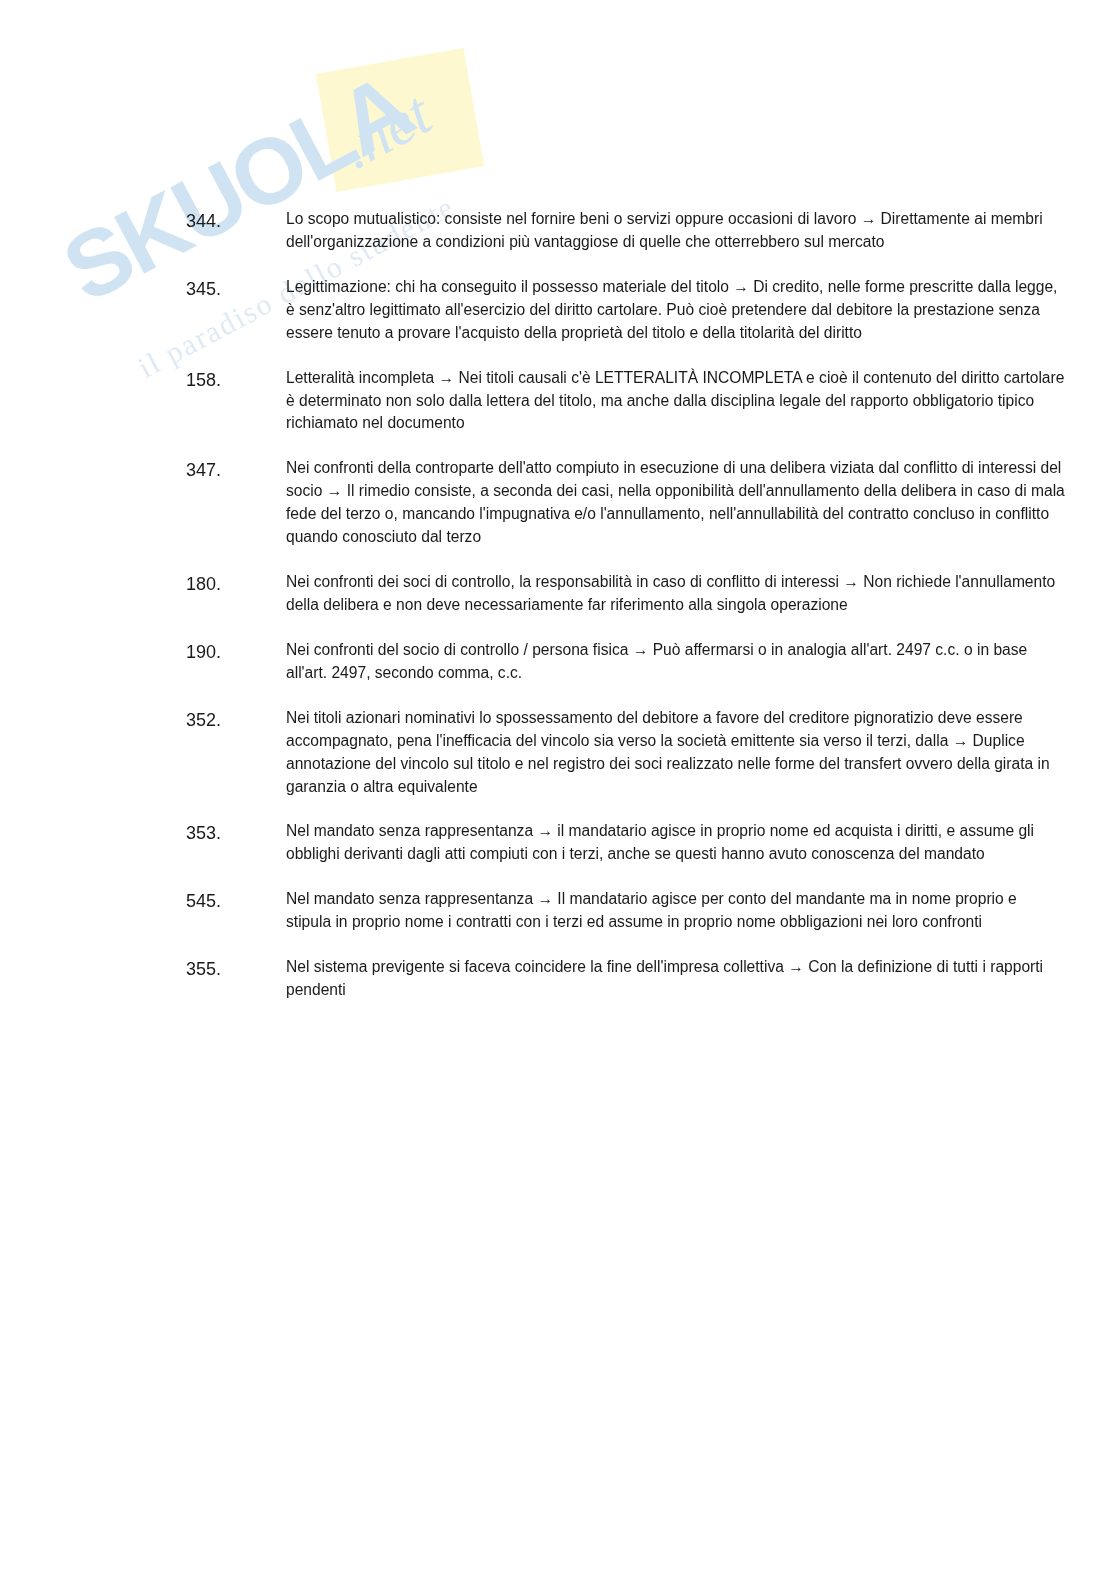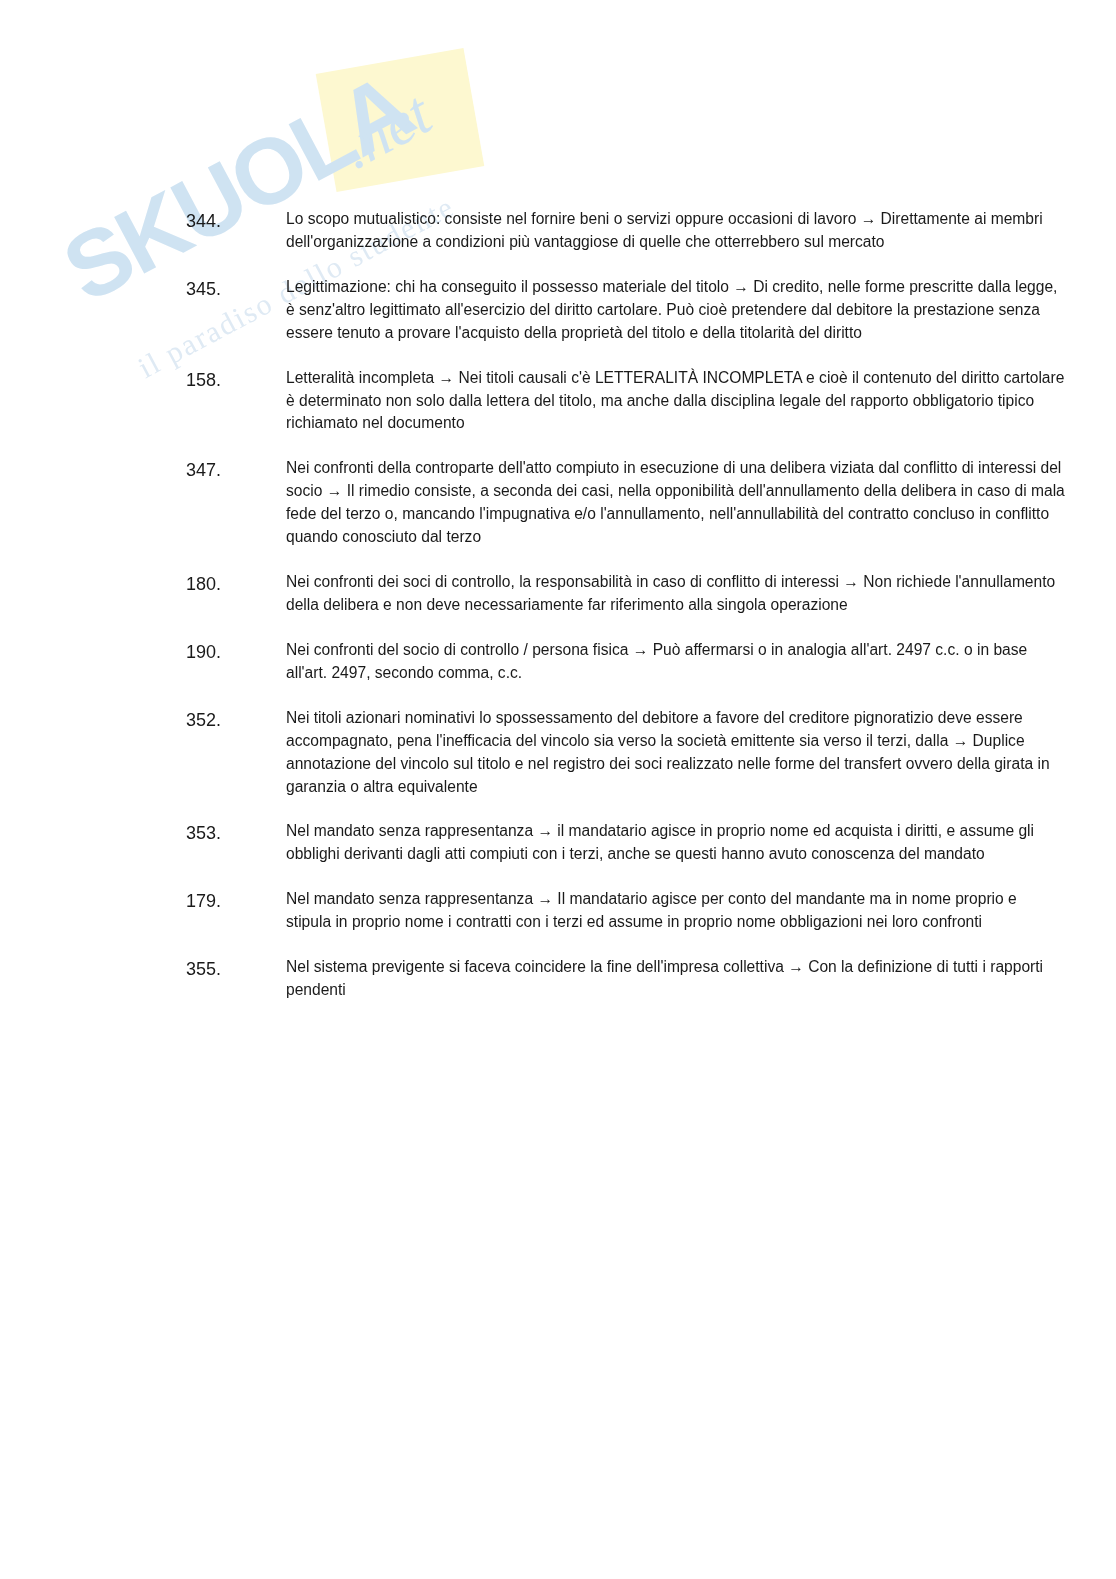--- a/index.html
+++ b/index.html
@@ -128,18 +128,18 @@
   <div class="content">
     <ol class="qlist" id="qlist">
         <li><span class="num">344.</span><span class="q">Lo scopo mutualistico: consiste nel fornire beni o servizi oppure occasioni di lavoro</span><span class="arrow"> → </span><span class="a">Direttamente ai membri dell'organizzazione a condizioni più vantaggiose di quelle che otterrebbero sul mercato</span></li>
         <li><span class="num">345.</span><span class="q">Legittimazione: chi ha conseguito il possesso materiale del titolo</span><span class="arrow"> → </span><span class="a">Di credito, nelle forme prescritte dalla legge, è senz'altro legittimato all'esercizio del diritto cartolare. Può cioè pretendere dal debitore la prestazione senza essere tenuto a provare l'acquisto della proprietà del titolo e della titolarità del diritto</span></li>
         <li><span class="num">158.</span><span class="q">Letteralità incompleta</span><span class="arrow"> → </span><span class="a">Nei titoli causali c'è LETTERALITÀ INCOMPLETA e cioè il contenuto del diritto cartolare è determinato non solo dalla lettera del titolo, ma anche dalla disciplina legale del rapporto obbligatorio tipico richiamato nel documento</span></li>
         <li><span class="num">347.</span><span class="q">Nei confronti della controparte dell'atto compiuto in esecuzione di una delibera viziata dal conflitto di interessi del socio</span><span class="arrow"> → </span><span class="a">Il rimedio consiste, a seconda dei casi, nella opponibilità dell'annullamento della delibera in caso di mala fede del terzo o, mancando l'impugnativa e/o l'annullamento, nell'annullabilità del contratto concluso in conflitto quando conosciuto dal terzo</span></li>
         <li><span class="num">180.</span><span class="q">Nei confronti dei soci di controllo, la responsabilità in caso di conflitto di interessi</span><span class="arrow"> → </span><span class="a">Non richiede l'annullamento della delibera e non deve necessariamente far riferimento alla singola operazione</span></li>
         <li><span class="num">190.</span><span class="q">Nei confronti del socio di controllo / persona fisica</span><span class="arrow"> → </span><span class="a">Può affermarsi o in analogia all'art. 2497 c.c. o in base all'art. 2497, secondo comma, c.c.</span></li>
         <li><span class="num">352.</span><span class="q">Nei titoli azionari nominativi lo spossessamento del debitore a favore del creditore pignoratizio deve essere accompagnato, pena l'inefficacia del vincolo sia verso la società emittente sia verso il terzi, dalla</span><span class="arrow"> → </span><span class="a">Duplice annotazione del vincolo sul titolo e nel registro dei soci realizzato nelle forme del transfert ovvero della girata in garanzia o altra equivalente</span></li>
         <li><span class="num">353.</span><span class="q">Nel mandato senza rappresentanza</span><span class="arrow"> → </span><span class="a">il mandatario agisce in proprio nome ed acquista i diritti, e assume gli obblighi derivanti dagli atti compiuti con i terzi, anche se questi hanno avuto conoscenza del mandato</span></li>
-        <li><span class="num">179.</span><span class="q">Nel mandato senza rappresentanza</span><span class="arrow"> → </span><span class="a">Il mandatario agisce per conto del mandante ma in nome proprio e stipula in proprio nome i contratti con i terzi ed assume in proprio nome obbligazioni nei loro confronti</span></li>
+        <li><span class="num">545.</span><span class="q">Nel mandato senza rappresentanza</span><span class="arrow"> → </span><span class="a">Il mandatario agisce per conto del mandante ma in nome proprio e stipula in proprio nome i contratti con i terzi ed assume in proprio nome obbligazioni nei loro confronti</span></li>
         <li><span class="num">355.</span><span class="q">Nel sistema previgente si faceva coincidere la fine dell'impresa collettiva</span><span class="arrow"> → </span><span class="a">Con la definizione di tutti i rapporti pendenti</span></li>
       </ol>
   </div>
 
 </div>
 
 </body></html>

